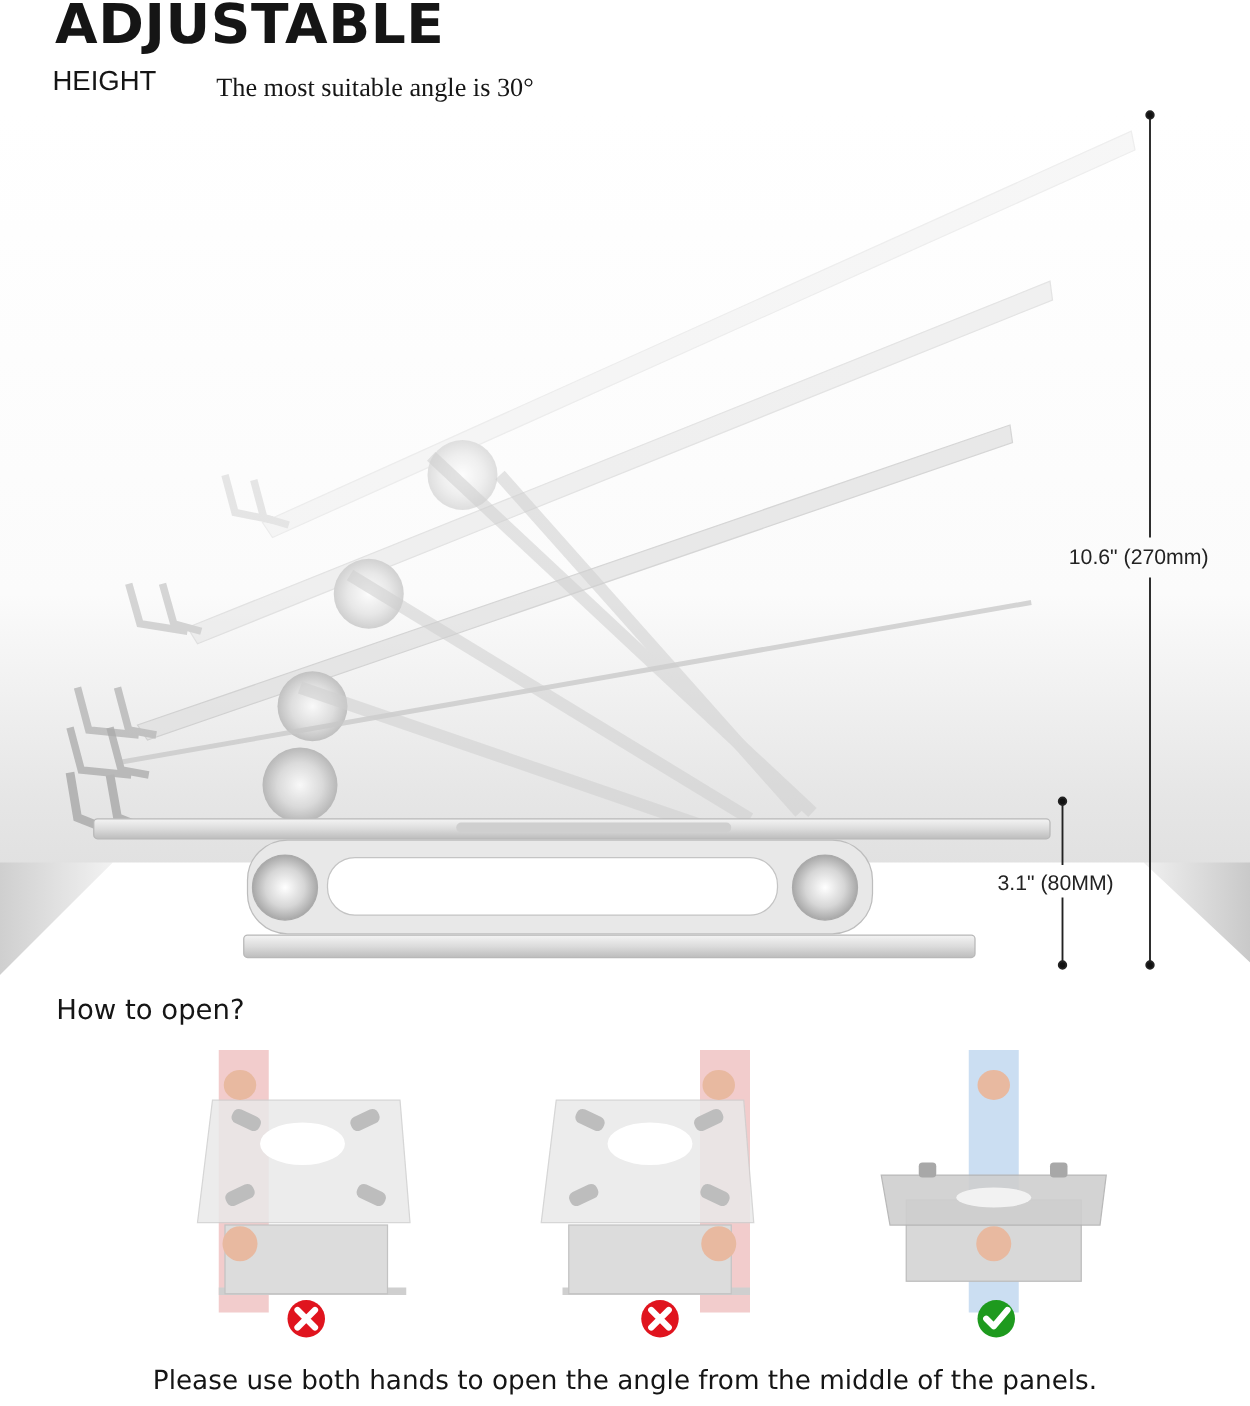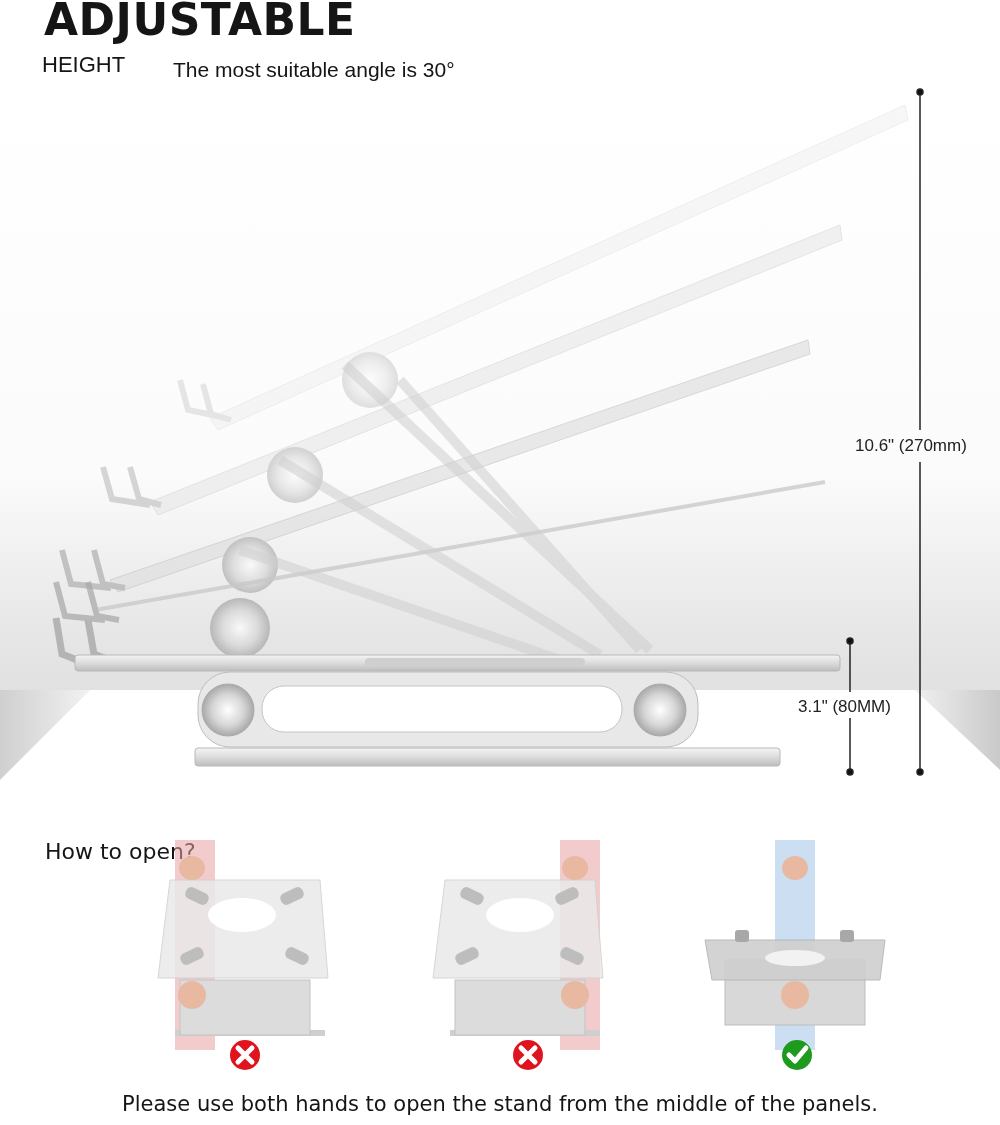--- a/index.html
+++ b/index.html
@@ -2,24 +2,24 @@
 <html><head>
 <meta charset="utf-8">
 <style>
   html,body{margin:0;padding:0;}
   body{width:1000px;height:1125px;position:relative;overflow:hidden;background:#ffffff;font-family:"DejaVu Sans",sans-serif;color:#1a1a1a;}
   .bg-wall{position:absolute;left:0;top:90px;width:1000px;height:700px;
     background:linear-gradient(180deg,#ffffff 0%,#fbfbfb 55%,#e6e6e6 78%,#d8d8d8 100%);}
   .bg-floor{position:absolute;left:0;top:0;width:1000px;height:1125px;}
   .title{position:absolute;left:44px;top:-6px;font-family:"DejaVu Sans",sans-serif;font-weight:bold;font-size:44px;letter-spacing:0.5px;color:#151515;}
   .subtitle-main{position:absolute;left:42px;top:52px;font-family:"Liberation Sans",sans-serif;font-size:22px;color:#151515;}
-  .subtitle-note{position:absolute;left:173px;top:58px;font-family:Liberation Sans, sans-serif;font-size:21px;color:#151515;}
+  .subtitle-note{position:absolute;left:173px;top:58px;font-family:Liberation Serif, serif;font-size:21px;color:#151515;}
   .stand-art{position:absolute;left:0;top:80px;width:1000px;height:720px;}
   .dim-label{position:absolute;font-family:"Liberation Sans",sans-serif;font-size:17px;color:#222;background:transparent;}
-  .howto{position:absolute;left:45px;top:796px;font-family:"DejaVu Sans",sans-serif;font-size:22px;color:#151515;margin-top:43px;}
+  .howto{position:absolute;left:45px;top:796px;font-family:"DejaVu Sans",sans-serif;font-size:22px;color:#151515;}
   .panel{position:absolute;top:840px;width:190px;height:250px;}
   .footer{position:absolute;left:0;width:1000px;top:1092px;text-align:center;font-family:"DejaVu Sans",sans-serif;font-size:21px;color:#151515;}
 </style>
 </head>
 <body>
 
 <div class="bg-wall"></div>
 <svg class="bg-floor" viewBox="0 0 1000 1125">
   <defs>
     <linearGradient id="wallL" x1="0" x2="1" y1="0" y2="0">
@@ -163,13 +163,13 @@
   <rect x="35" y="90" width="14" height="12" rx="3" fill="#a8a8a8"></rect>
   <rect x="140" y="90" width="14" height="12" rx="3" fill="#a8a8a8"></rect>
   <ellipse cx="95" cy="28" rx="13" ry="12" fill="#e8b9a0"></ellipse>
   <ellipse cx="95" cy="155" rx="14" ry="14" fill="#e8b9a0"></ellipse>
   <g>
     <circle cx="97" cy="215" r="15" fill="#1e9a1e"></circle>
     <path d="M89,215 L95,221 L106,208" stroke="#fff" stroke-width="5" fill="none" stroke-linecap="round" stroke-linejoin="round"></path>
   </g>
 </svg>
 
-<div class="footer">Please use both hands to open the stand from the middle of the panels.</div>
+<div class="footer">Please use both hands to open the angle from the middle of the panels.</div>
 
 </body></html>

